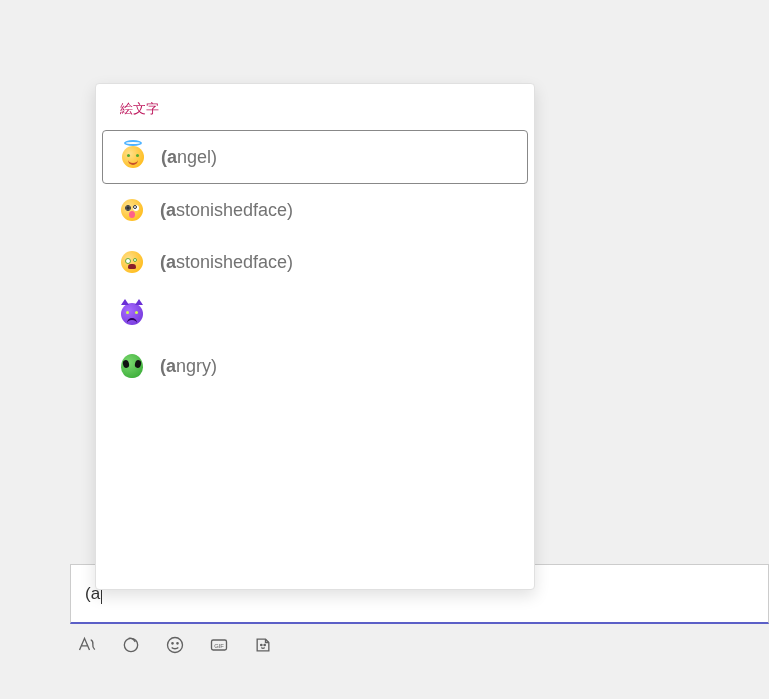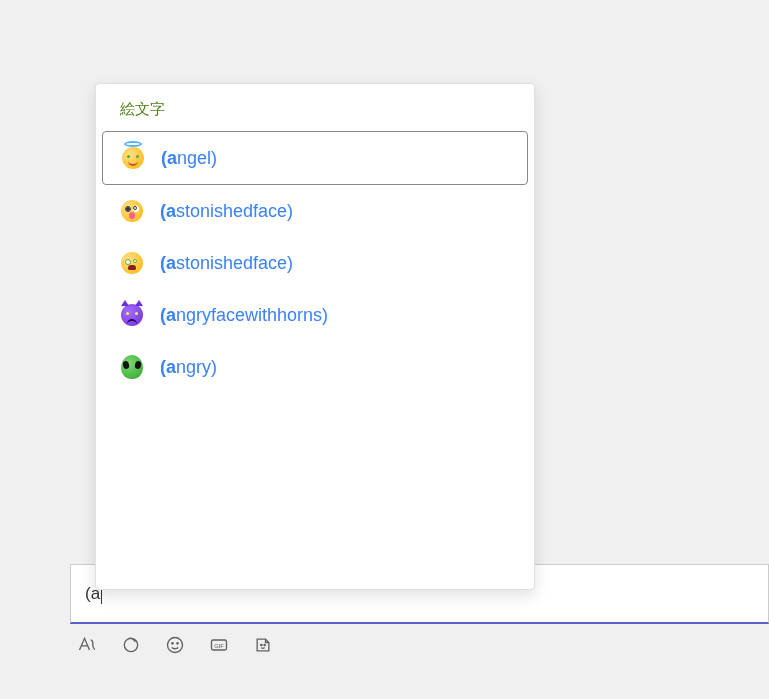--- a/index.html
+++ b/index.html
@@ -69,33 +69,33 @@
       width: 440px;
       height: 507px;
       background: #fff;
       border: 1px solid #e0e0e0;
       border-radius: 4px;
       box-shadow: 0 6px 16px rgba(0,0,0,0.12);
       overflow: hidden;
     }
     .picker-header {
       padding: 16px 24px 12px;
-      font-size: 15px;
-      color: #4d7c0f;
+      font-size: 13px;
+      color: #be185d;
     }
     .picker-list {
       padding: 0 6px;
     }
     .picker-item {
       display: flex;
       align-items: center;
       gap: 16px;
       padding: 14px 18px;
       font-size: 18px;
-      color: #3b82f6;
+      color: #737373;
       cursor: pointer;
       border-radius: 4px;
     }
     .picker-item.selected {
       border: 1px solid #888;
       border-radius: 4px;
       background: #fff;
     }
     .picker-item .emoji {
       width: 24px;
@@ -229,21 +229,20 @@
         </span>
         <span class="label"><b>(a</b><span>stonishedface)</span></span>
       </div>
       <div class="picker-item">
         <span class="emoji">
           <span class="eface horns">
             <span class="h2"></span>
             <span class="eyes"></span>
           </span>
         </span>
-        <span class="label"><b>(a</b><span>ngryfacewithhorns)</span></span>
       </div>
       <div class="picker-item">
         <span class="emoji">
           <span class="eface alien">
             <span class="eye2"></span>
           </span>
         </span>
         <span class="label"><b>(a</b><span>ngry)</span></span>
       </div>
     </div>

